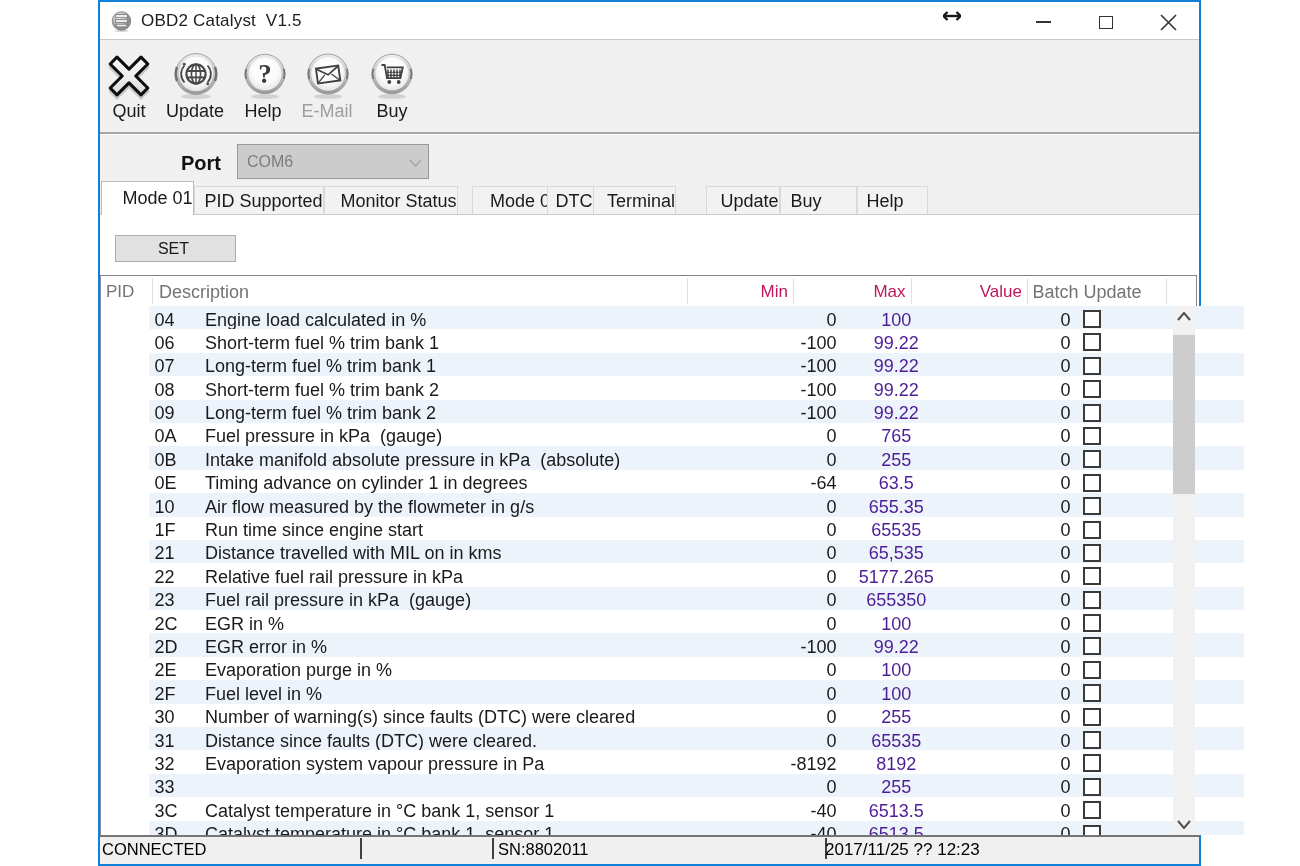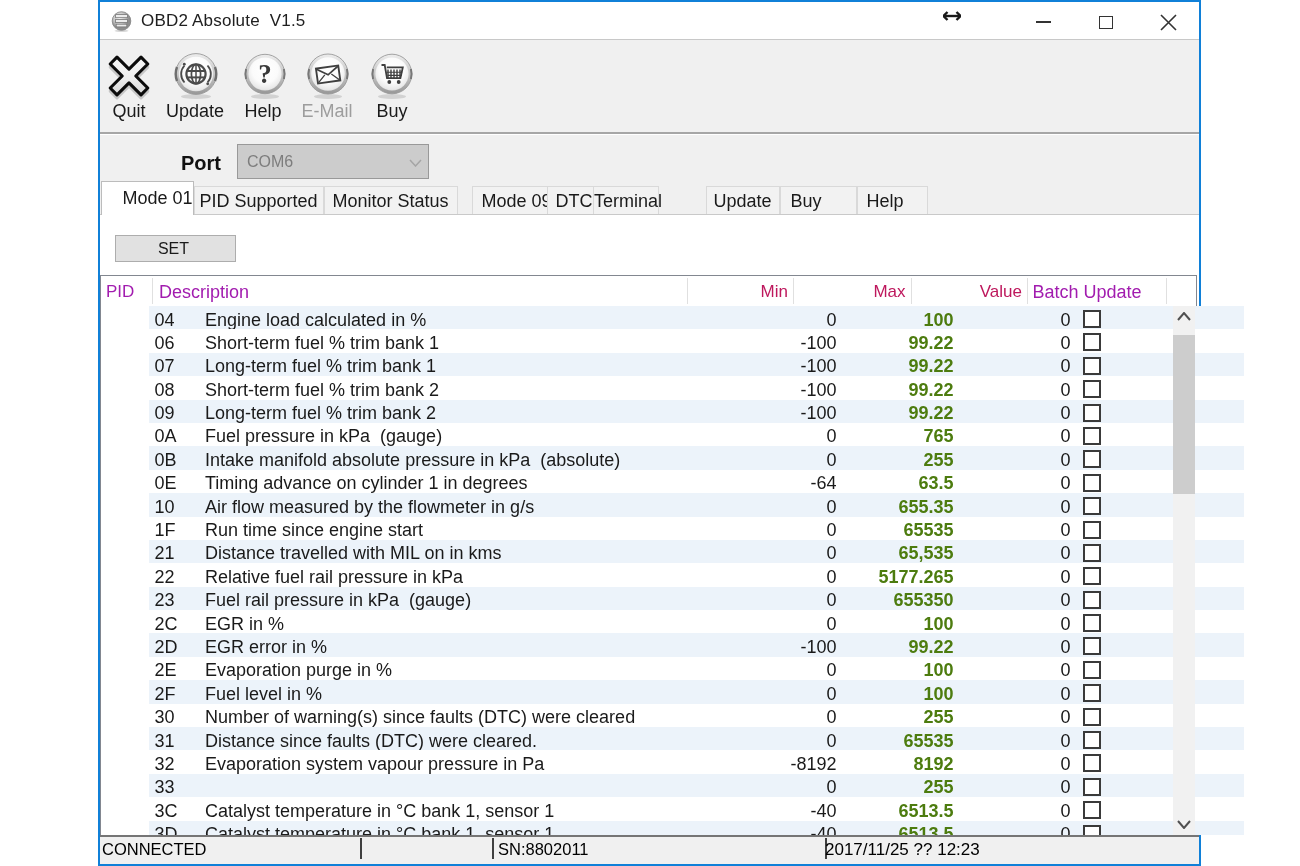--- a/index.html
+++ b/index.html
@@ -10,39 +10,39 @@
 #titlebar { position:absolute; left:0; top:0; width:1099px; height:38px; background:#ffffff; border-bottom:1px solid #c8c8c8; }
 #title { position:absolute; left:41px; top:9px; font-size:17px; color:#202020; letter-spacing:0.2px; white-space:pre; }
 
 #toolbar { position:absolute; left:0; top:39px; width:1099px; height:93px; background:#f0f0f0; border-bottom:2px solid #a6a6a6; box-shadow:0 1px 0 #ffffff; }
 .tlabel { position:absolute; top:60px; font-size:18px; color:#1a1a1a; text-align:center; width:80px; }
 
 #portlbl { position:absolute; left:81px; top:150px; font-size:20px; font-weight:bold; color:#111; }
 #combo { position:absolute; left:137px; top:142px; width:192px; height:35px; background:#cccccc; border:1px solid #999999; }
 #combo .ct { position:absolute; left:9px; top:8px; font-size:16px; color:#7d7d7d; }
 
-.tab { position:absolute; top:183.5px; height:29px; background:#f2f2f2; border:1px solid #d9d9d9; border-bottom:none; font-size:18px; color:#1a1a1a; text-align:center; line-height:29px; }
+.tab { position:absolute; top:183.5px; height:29px; background:#f2f2f2; border:1px solid #d9d9d9; border-bottom:none; font-size:18px; color:#1a1a1a; text-align:right; line-height:29px; }
 #tabline { position:absolute; left:0px; top:212px; width:1099px; height:1px; background:#c9c9c9; z-index:2; }
 #tabactive { position:absolute; left:0.5px; top:179px; width:93px; height:34px; background:#ffffff; border:1px solid #bcbcbc; border-bottom:none; font-size:18px; color:#1a1a1a; text-align:right; line-height:32px; z-index:3; }
 
 #page { position:absolute; left:0px; top:213px; width:1099px; height:623px; background:#ffffff; }
 #setbtn { position:absolute; left:15px; top:20px; width:121px; height:27px; background:#e1e1e1; border:1px solid #adadad; padding-right:4px; font-size:16px; color:#1a1a1a; text-align:center; line-height:25px; }
 
 #table { position:absolute; left:0px; top:60px; width:1097px; height:561px; border:1px solid #828790; background:#fff; }
 #thead { position:absolute; left:0; top:0; width:1095px; height:30px; background:#fff; }
 .hsep { position:absolute; top:2px; height:26px; width:1px; background:#e0e0e0; }
-.hl { position:absolute; top:6px; font-size:17px; color:#a21caf; }
+.hl { position:absolute; top:6px; font-size:17px; color:#737373; }
 .hr { position:absolute; top:6px; font-size:17px; color:#be185d; }
 #rows { position:absolute; left:0; top:30px; width:1095px; height:529px; overflow:hidden;margin-left:48px; }
 .row { position:relative; width:1095px; height:23.4px; background:#fff; }
 .row:nth-child(odd) { background:#ecf3fa; }
 .c1 { position:absolute; left:5.5px; top:3.5px; font-size:18px; color:#1a1a1a; }
 .c2 { position:absolute; left:56px; top:3.5px; font-size:18px; color:#1a1a1a; white-space:pre; }
 .c3 { position:absolute; left:560px; width:127.5px; top:3.5px; font-size:18px; color:#1a1a1a; text-align:right; }
-.c4 { position:absolute; left:690px; width:114.5px; top:3.5px; font-size:18px; color:#4d7c0f; text-align:right;font-weight:bold; }
+.c4 { position:absolute; left:690px; width:114.5px; top:3.5px; font-size:18px; color:#4c1d95; text-align:center; }
 .c5 { position:absolute; left:820px; width:101.5px; top:3.5px; font-size:18px; color:#1a1a1a; text-align:right; }
 .cb { position:absolute; left:934px; top:4px; width:18px; height:18px; border:2px solid #3a3a3a; background:#fff; }
 
 #sbar { position:absolute; left:1072px; top:30px; width:22px; height:529px; background:#f1f1f1; }
 #sthumb { position:absolute; left:0px; top:29px; width:22px; height:159px; background:#cdcdcd; }
 
 #sbar-bottom { position:absolute; left:0; top:833px; width:1099px; height:29px; background:#f0f0f0; border-top:2px solid #757575; }
 .ssep { position:absolute; top:1px; width:2px; height:21px; background:#3f3f3f; }
 .stext { position:absolute; top:3px; font-size:16.5px; color:#000; }
 </style>
@@ -57,21 +57,21 @@
             <stop offset="60%" stop-color="#c9c9c9"></stop>
             <stop offset="100%" stop-color="#8d8d8d"></stop>
           </radialGradient>
         </defs>
       <ellipse cx="10.5" cy="19.8" rx="7" ry="1.2" fill="#000" opacity="0.15"></ellipse>
       <circle cx="10.5" cy="10" r="9.3" fill="url(#ball)" stroke="#8a8a8a" stroke-width="0.9"></circle>
       <rect x="4.6" y="3.6" width="11.8" height="3.1" fill="#ececec" stroke="#777" stroke-width="0.8"></rect>
       <rect x="4.6" y="8.5" width="11.8" height="3.1" fill="#ececec" stroke="#777" stroke-width="0.8"></rect>
       <rect x="5.2" y="13.2" width="10.6" height="2.7" fill="#ececec" stroke="#777" stroke-width="0.8"></rect>
     </svg>
-    <div id="title">OBD2 Absolute  V1.5</div>
+    <div id="title">OBD2 Catalyst  V1.5</div>
     <svg class="abs" style="left:843px;top:8px" width="18" height="12" viewBox="0 0 18 12">
       <path d="M4.5 2 L0.5 6 L4.5 10 M13.5 2 L17.5 6 L13.5 10" fill="none" stroke="#1a1a1a" stroke-width="2.4"></path>
       <line x1="2" y1="6" x2="16" y2="6" stroke="#1a1a1a" stroke-width="2.4"></line>
     </svg>
     <div class="abs" style="left:936px;top:19px;width:15px;height:2px;background:#333"></div>
     <div class="abs" style="left:999px;top:14px;width:14px;height:12.5px;border:1.5px solid #333"></div>
     <svg class="abs" style="left:1060px;top:12px" width="17" height="17" viewBox="0 0 17 17">
       <path d="M1 1 L16 16 M16 1 L1 16" stroke="#333" stroke-width="1.6"></path>
     </svg>
   </div>
@@ -170,21 +170,21 @@
       <span class="ct">COM6</span>
     <svg class="abs" style="left:171px;top:14px" width="13" height="8" viewBox="0 0 13 8">
         <path d="M1 1 L6.5 7 L12 1" fill="none" stroke="#a5a5a5" stroke-width="1.5"></path>
       </svg>
   </div>
   <div id="tabline"></div>
   <div class="tab" style="left:93.5px;width:130px">PID Supported</div>
   <div class="tab" style="left:223.5px;width:134px">Monitor Status</div>
   <div class="tab" style="left:372px;width:89px">Mode 09</div>
   <div class="tab" style="left:446.5px;width:56px;text-align:left;padding-left:8px">DTC</div>
-  <div class="tab" style="left:493px;width:66px">Terminal</div>
+  <div class="tab" style="left:493px;width:83px">Terminal</div>
   <div class="tab" style="left:605.5px;width:74px">Update</div>
   <div class="tab" style="left:679.5px;width:77px;text-align:left;padding-left:10px">Buy</div>
   <div class="tab" style="left:756.5px;width:71px;text-align:left;padding-left:9px">Help</div>
   <div id="tabactive">Mode 01</div>
   <div id="page">
     <div id="setbtn">SET</div>
     <div id="table">
       <div id="thead">
         <div class="hsep" style="left:51px"></div>
         <div class="hsep" style="left:586px"></div>

